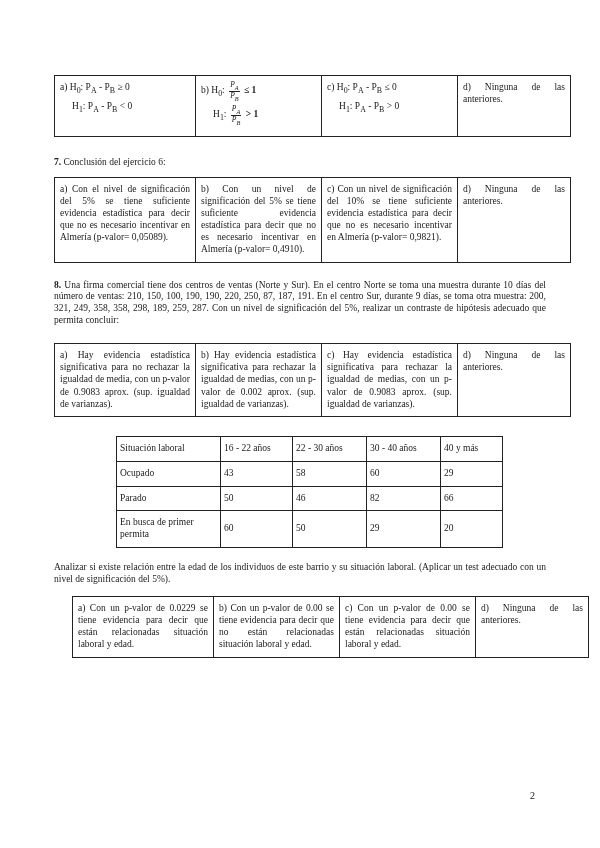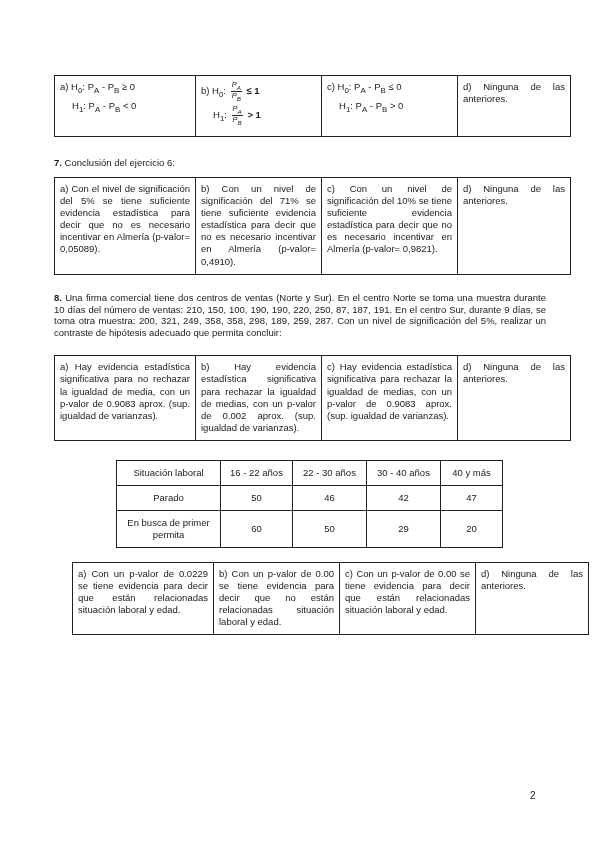--- a/index.html
+++ b/index.html
@@ -3,21 +3,21 @@
 <meta charset="utf-8">
 <title>Exam page</title>
 <style>
   html, body { margin: 0; padding: 0; background: #ffffff; }
   .page {
     position: relative;
     width: 576px;
     height: 848px;
     margin: 0 auto;
     background: #ffffff;
-    font-family: Liberation Sans, sans-serif;
+    font-family: Liberation Serif, serif;
     font-size: 9.5px;
     color: #1a1a1a;
     box-sizing: border-box;
     padding: 75px 42px 0 42px;
     line-height: 1.25;
   }
 
   table.opt-table {
     border-collapse: collapse;
     width: 516px;
@@ -55,21 +55,21 @@
   p.qtext.q8 { }
   p.qtext.q9 { margin-bottom: 7px; }
   p.analysis { margin: 0 0 10px 0; text-align: justify; }
   b.qnum { font-weight: bold; }
 
   table.survey {
     border-collapse: collapse;
     table-layout: fixed;
     margin: 0 0 14px 62px;
     width: 386px;
-    text-align: center;
+    text-align: left;
   }
   table.survey td {
     border: 1px solid #222;
     padding: 6px 3px;
     vertical-align: middle;
     font-weight: normal;
     line-height: 1.25;
   }
   table.survey col.c0 { width: 104px; }
   table.survey col.c1 { width: 72px; }
@@ -126,21 +126,21 @@
   <table class="opt-table t2">
     <colgroup>
       <col style="width:141px">
         <col style="width:126px">
         <col style="width:136px">
         <col style="width:113px">
     </colgroup>
     <tbody>
         <tr>
       <td>a) Con el nivel de significación del 5% se tiene suficiente evidencia estadística para decir que no es necesario incentivar en Almería (p-valor= 0,05089).</td>
-      <td>b) Con un nivel de significación del 71% se tiene suficiente evidencia estadística para decir que no es necesario incentivar en Almería (p-valor= 0,4910).</td>
+      <td>b) Con un nivel de significación del 5% se tiene suficiente evidencia estadística para decir que no es necesario incentivar en Almería (p-valor= 0,4910).</td>
       <td>c) Con un nivel de significación del 10% se tiene suficiente evidencia estadística para decir que no es necesario incentivar en Almería (p-valor= 0,9821).</td>
       <td>d) Ninguna de las anteriores.</td>
     </tr>
   </tbody>
     </table>
 
   <p class="qtext q8"><b class="qnum">8.</b> <span>Una firma comercial tiene dos centros de ventas (Norte y Sur). En el centro Norte se toma una muestra durante 10 días del número de ventas: 210, 150, 100, 190, 190, 220, 250, 87, 187, 191. En el centro Sur, durante 9 días, se toma otra muestra: 200, 321, 249, 358, 358, 298, 189, 259, 287. Con un nivel de significación del 5%, realizar un contraste de hipótesis adecuado que permita concluir:</span></p>
 
   <table class="opt-table t3">
     <colgroup>
@@ -170,36 +170,44 @@
     </colgroup>
     <tbody>
         <tr>
       <td>Situación laboral</td>
       <td>16 - 22 años</td>
       <td>22 - 30 años</td>
       <td>30 - 40 años</td>
       <td>40 y más</td>
     </tr>
     <tr>
+      <td>Ocupado</td>
+      <td>43</td>
+      <td>58</td>
+      <td>60</td>
+      <td>29</td>
+    </tr>
+    <tr>
       <td>Parado</td>
       <td>50</td>
       <td>46</td>
-      <td>42</td>
-      <td>47</td>
+      <td>82</td>
+      <td>66</td>
     </tr>
     <tr>
       <td>En busca de primer permita</td>
       <td>60</td>
       <td>50</td>
       <td>29</td>
       <td>20</td>
     </tr>
   </tbody>
     </table>
 
+  <p class="analysis">Analizar si existe relación entre la edad de los individuos de este barrio y su situación laboral. (Aplicar un test adecuado con un nivel de significación del 5%).</p>
 
   <table class="opt-table t4">
     <colgroup>
       <col style="width:141px">
         <col style="width:126px">
         <col style="width:136px">
         <col style="width:113px">
     </colgroup>
     <tbody>
         <tr>

